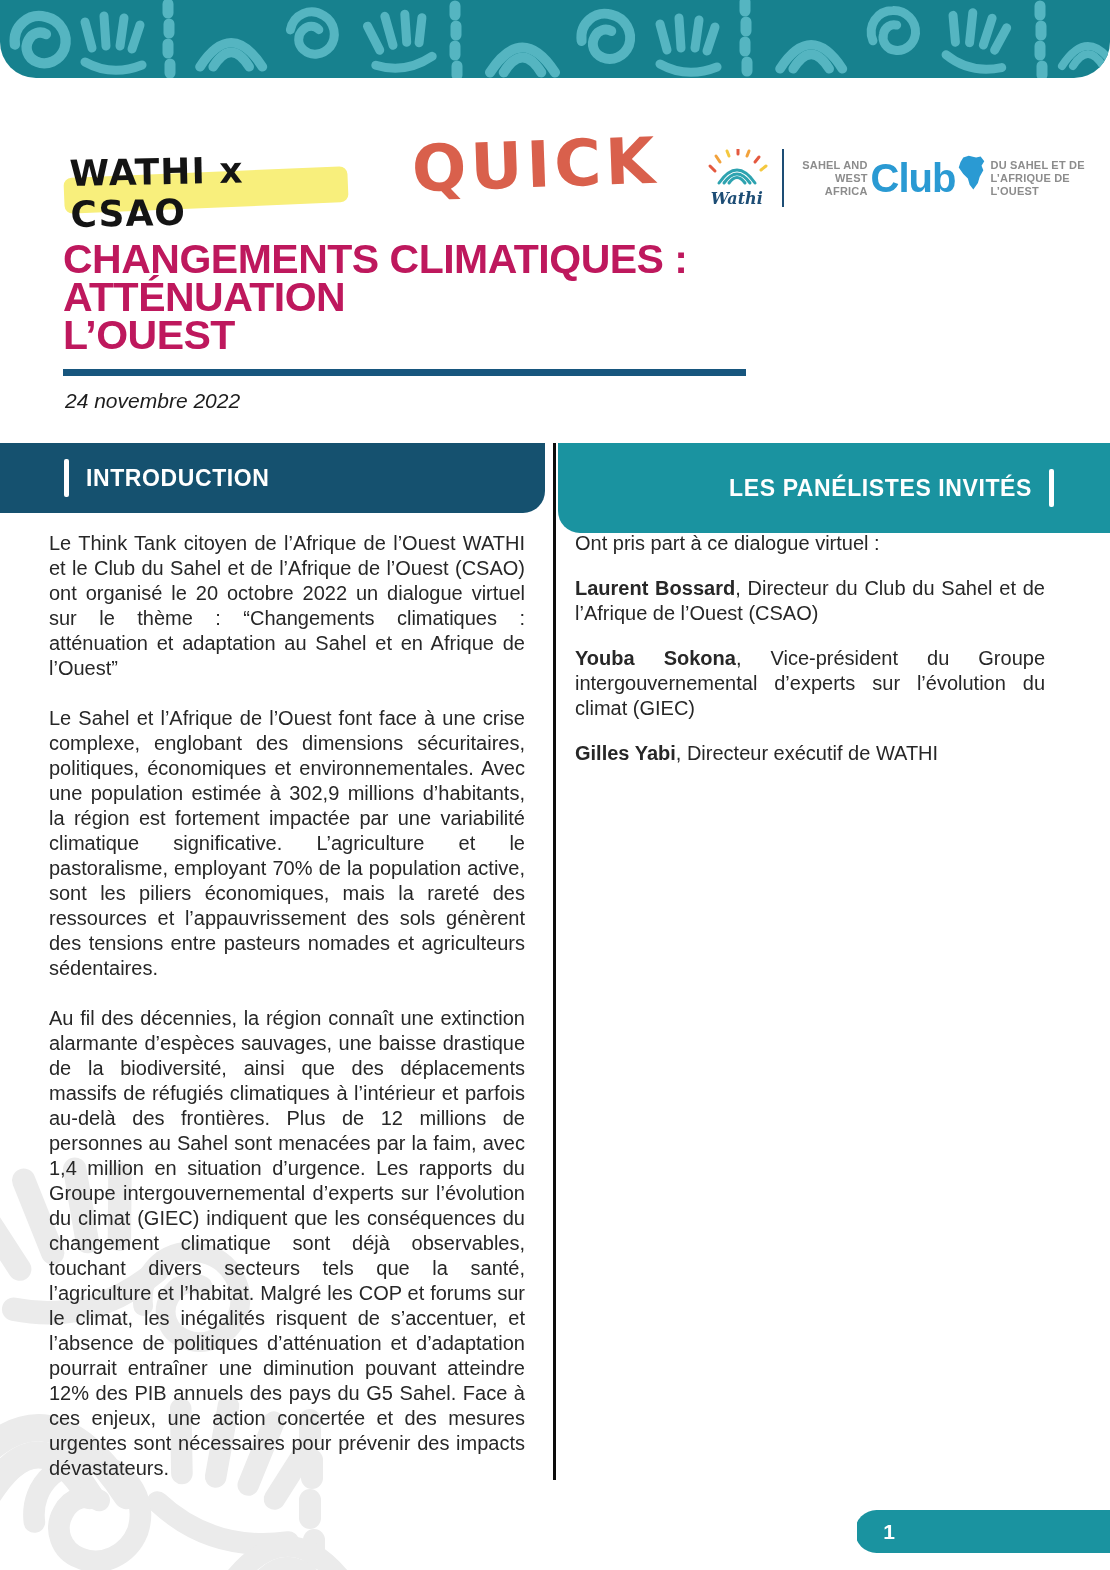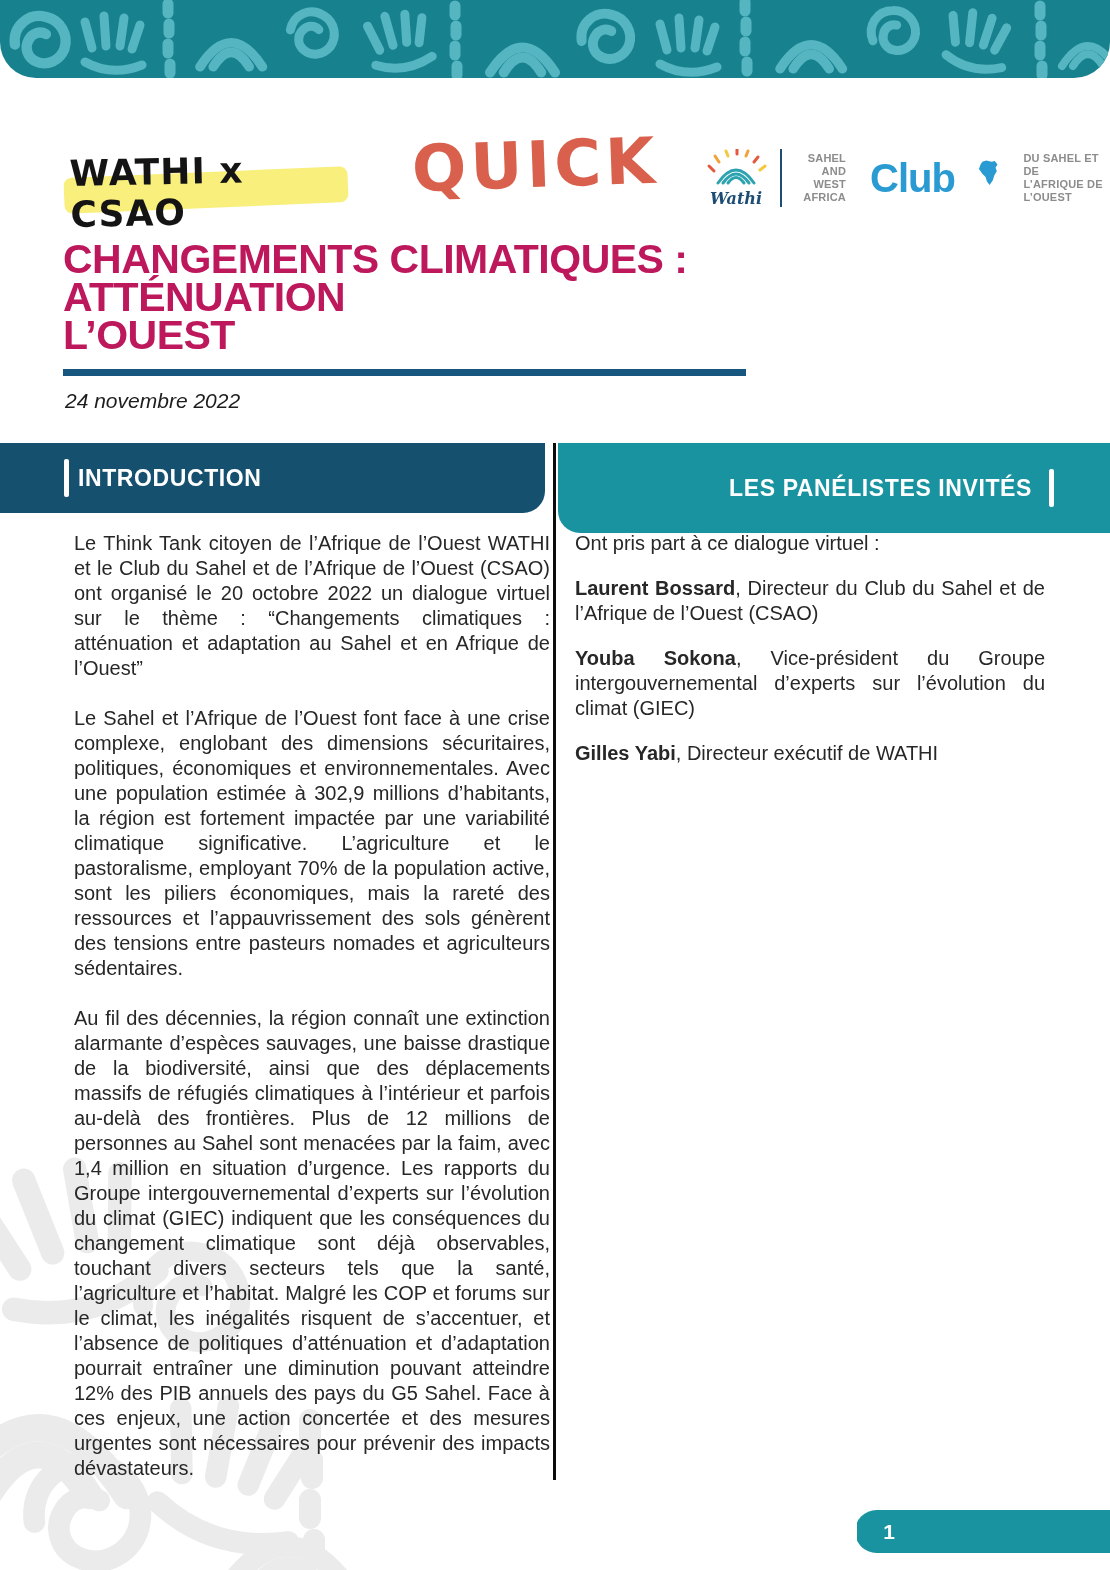--- a/index.html
+++ b/index.html
@@ -16,42 +16,42 @@
   
   .brand-wathi-csao{left:70px;top:150px;width:290px;height:60px;}
   .brand-highlight{left:-6px;top:22px;width:284px;height:36px;background:#f8ef7c;border-radius:8px;transform:rotate(-2.4deg);}
   .brand-wathi-csao .txt{position:relative;font-size:36px;font-weight:700;color:#141414;letter-spacing:1px;font-family:"DejaVu Sans",sans-serif;transform:rotate(-1.2deg);display:inline-block;}
   .brand-quick{left:412px;top:128px;font-size:64px;font-weight:800;color:#d9604c;letter-spacing:4px;font-family:"DejaVu Sans",sans-serif;transform:rotate(-2deg);}
 
   .partner-logos{left:704px;top:140px;height:76px;display:flex;align-items:center;gap:12px;}
   .wathi-logo{display:flex;flex-direction:column;align-items:center;width:70px;}
   .wathi-logo-text{font-size:16px;font-weight:700;font-style:italic;color:#1d4d75;margin-top:-4px;font-family:"DejaVu Serif",serif;}
   .logo-vdivider{width:3px;height:58px;background:#1d4d75;}
-  .swac{display:flex;align-items:center;gap:24px;}
+  .swac{display:flex;align-items:center;gap:3px;}
   .swac-small{font-size:11px;font-weight:700;color:#8c8c8c;line-height:13px;letter-spacing:.2px;}
   .swac-small.right-align{text-align:right;}
   .club-wordmark{font-size:40px;font-weight:800;color:#2a9ad3;letter-spacing:-1px;line-height:40px;}
   .africa-icon{margin-left:-2px;margin-top:-10px;}
 
   
   .page-title{left:63px;top:240px;width:820px;color:#be185d;font-size:41px;font-weight:700;line-height:38px;letter-spacing:-0.5px;}
   .title-rule{left:63px;top:369px;width:683px;height:7px;background:#17567e;}
   .publication-date{left:65px;top:389px;font-size:21px;font-style:italic;color:#1d1d1d;}
 
   
   .band-left{left:0;top:443px;width:545px;height:70px;background:#15516f;border-radius:0 0 22px 0;
-    display:flex;align-items:center;padding-left:64px;box-sizing:border-box;gap:9px;}
+    display:flex;align-items:center;padding-left:64px;box-sizing:border-box;gap:17px;}
   .band-right{left:558px;top:443px;width:552px;height:90px;background:#1a93a0;border-radius:0 0 0 22px;
     display:flex;align-items:center;justify-content:flex-end;padding-right:56px;box-sizing:border-box;gap:17px;}
   .heading-accent{width:5px;height:38px;background:#ffffff;border-radius:2px;}
   .band-label{color:#ffffff;font-size:23px;font-weight:700;letter-spacing:.6px;}
   .column-divider{left:553px;top:443px;width:3px;height:1037px;background:#0c0c0c;}
 
   
-  .col-left{left:74px;top:531px;width:476px;font-size:20px;line-height:25px;color:#272727;text-align:justify;z-index:2;}
+  .col-left{left:49px;top:531px;width:476px;font-size:20px;line-height:25px;color:#272727;text-align:justify;z-index:2;}
   .col-left p{margin:0 0 25px 0;}
   .col-right{left:575px;top:531px;width:470px;font-size:20px;line-height:25px;color:#272727;z-index:2;}
   .col-right .panelist{text-align:justify;}
   .panelist-name{font-weight:700;}
 
   
   .bg-pattern{left:-20px;top:1120px;z-index:0;}
   .col-left,.col-right{position:absolute;}
 
   

